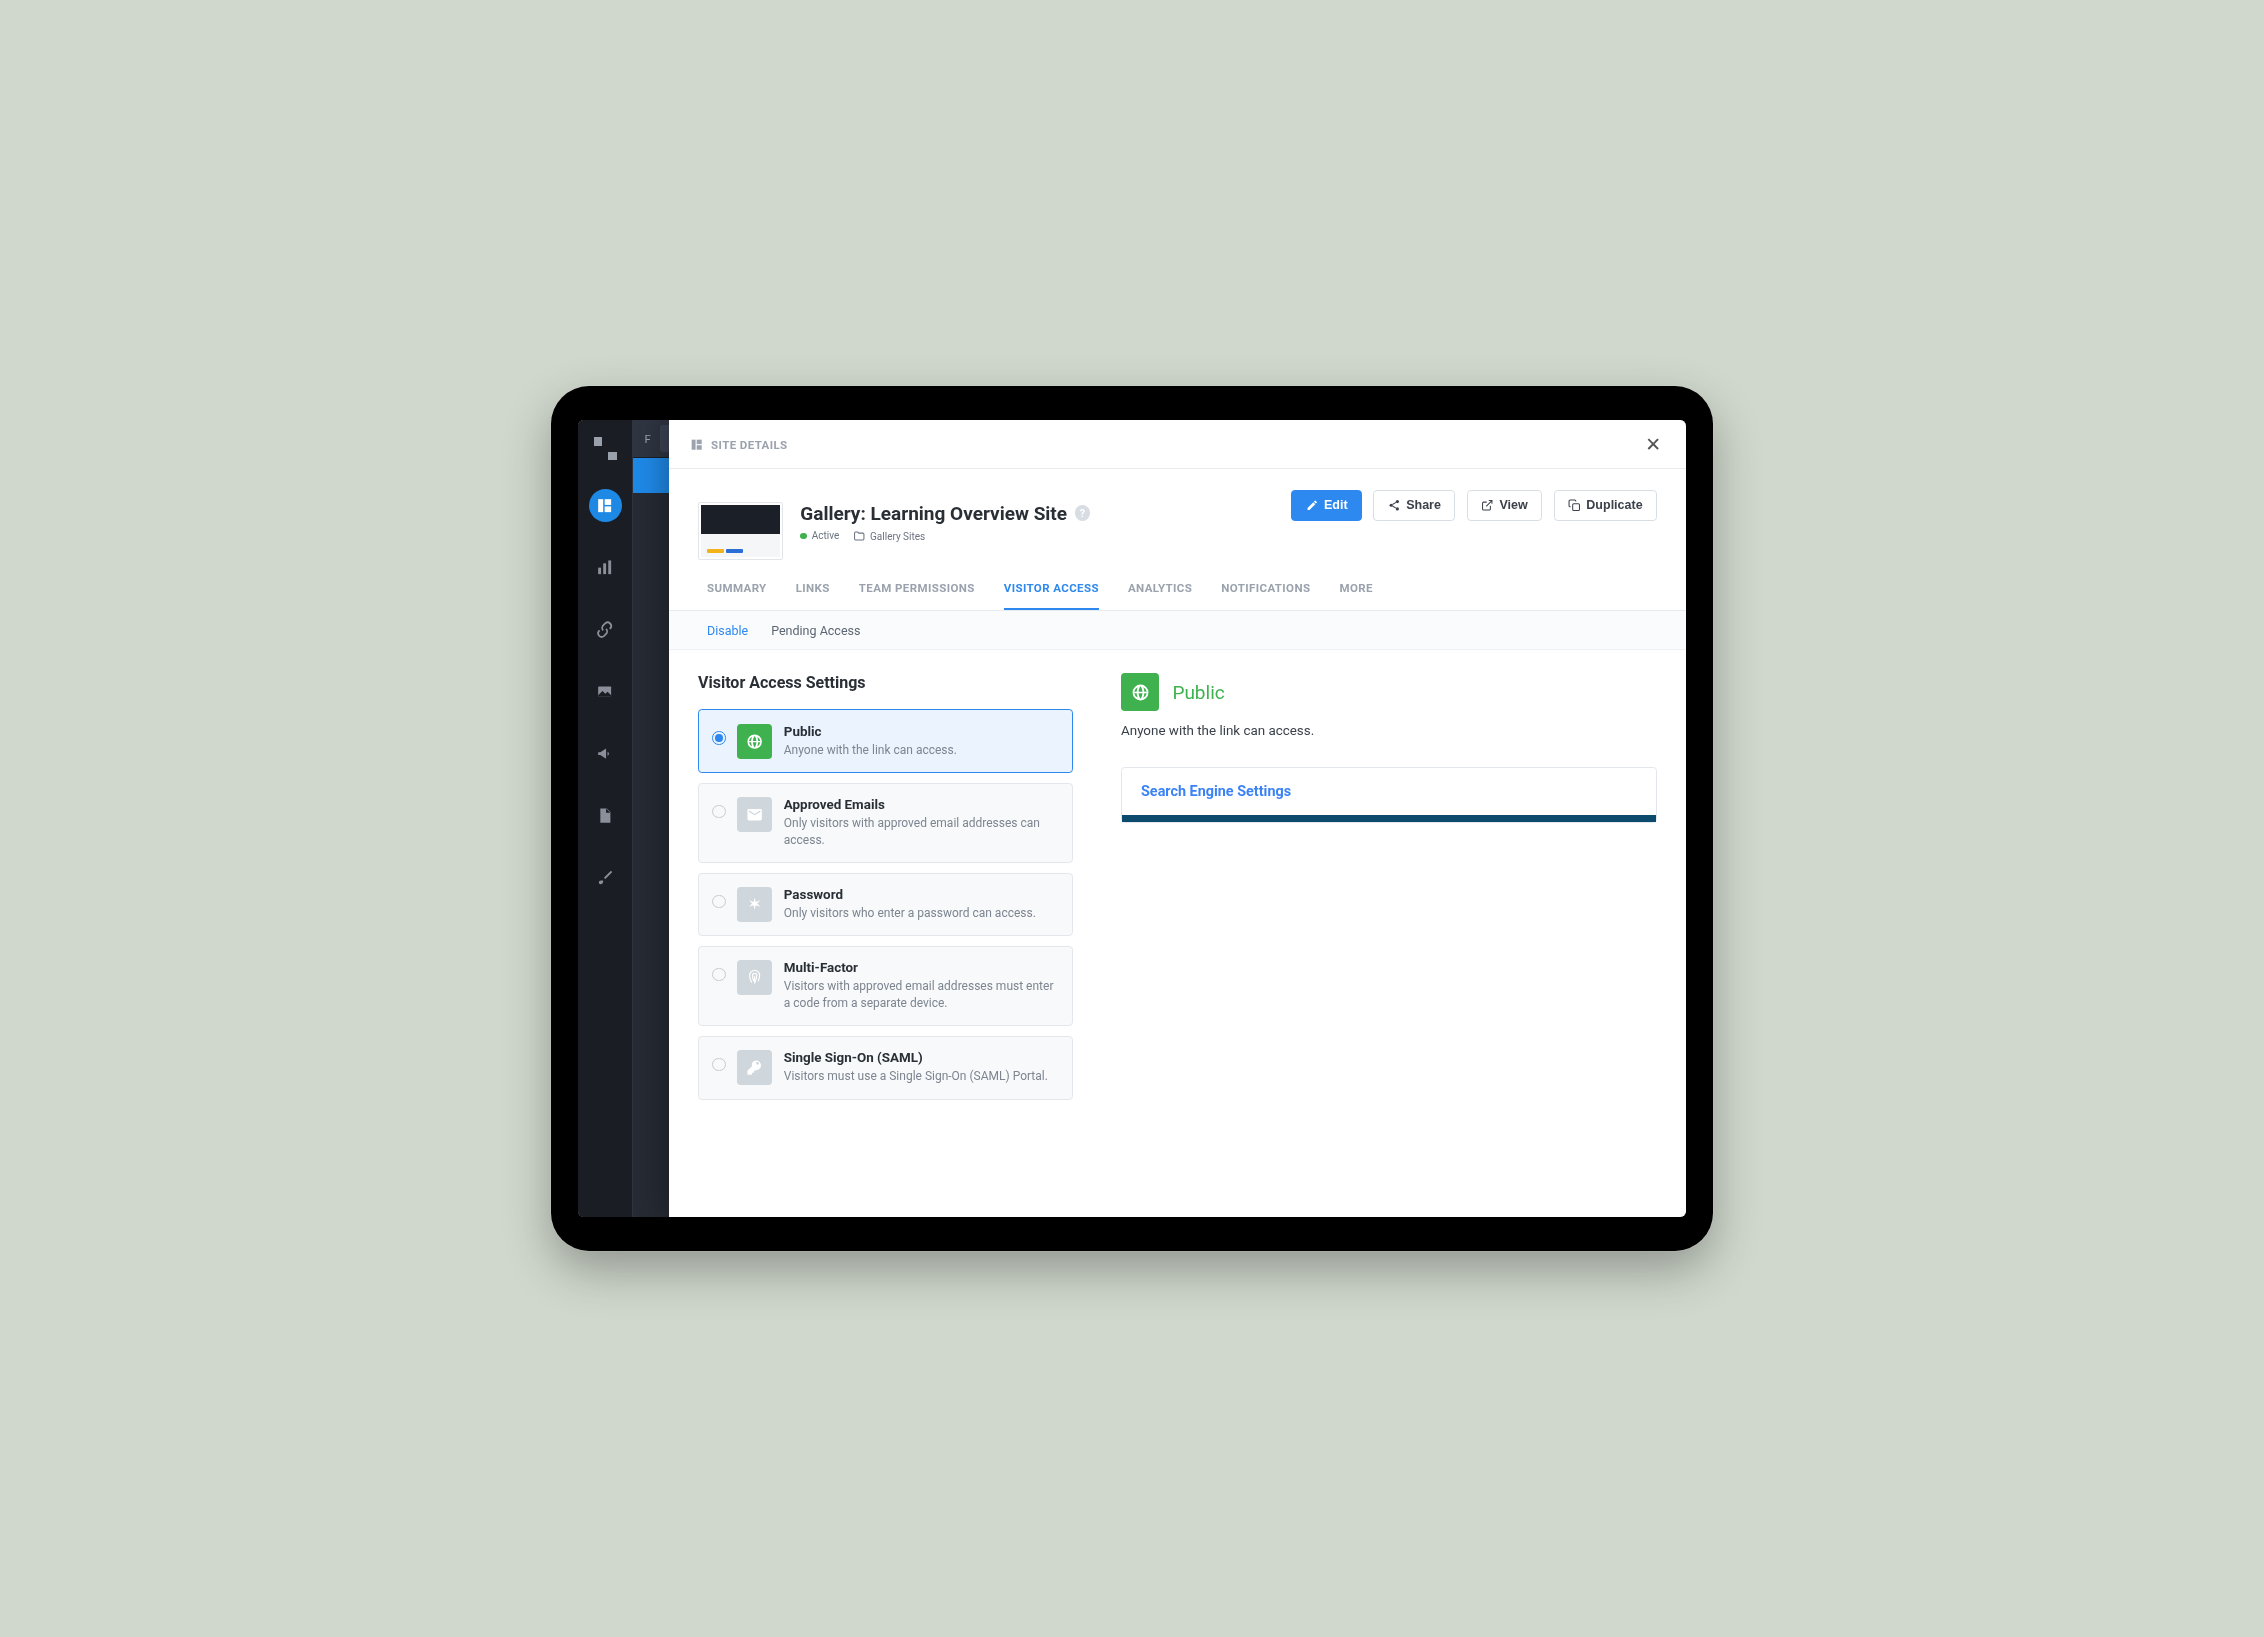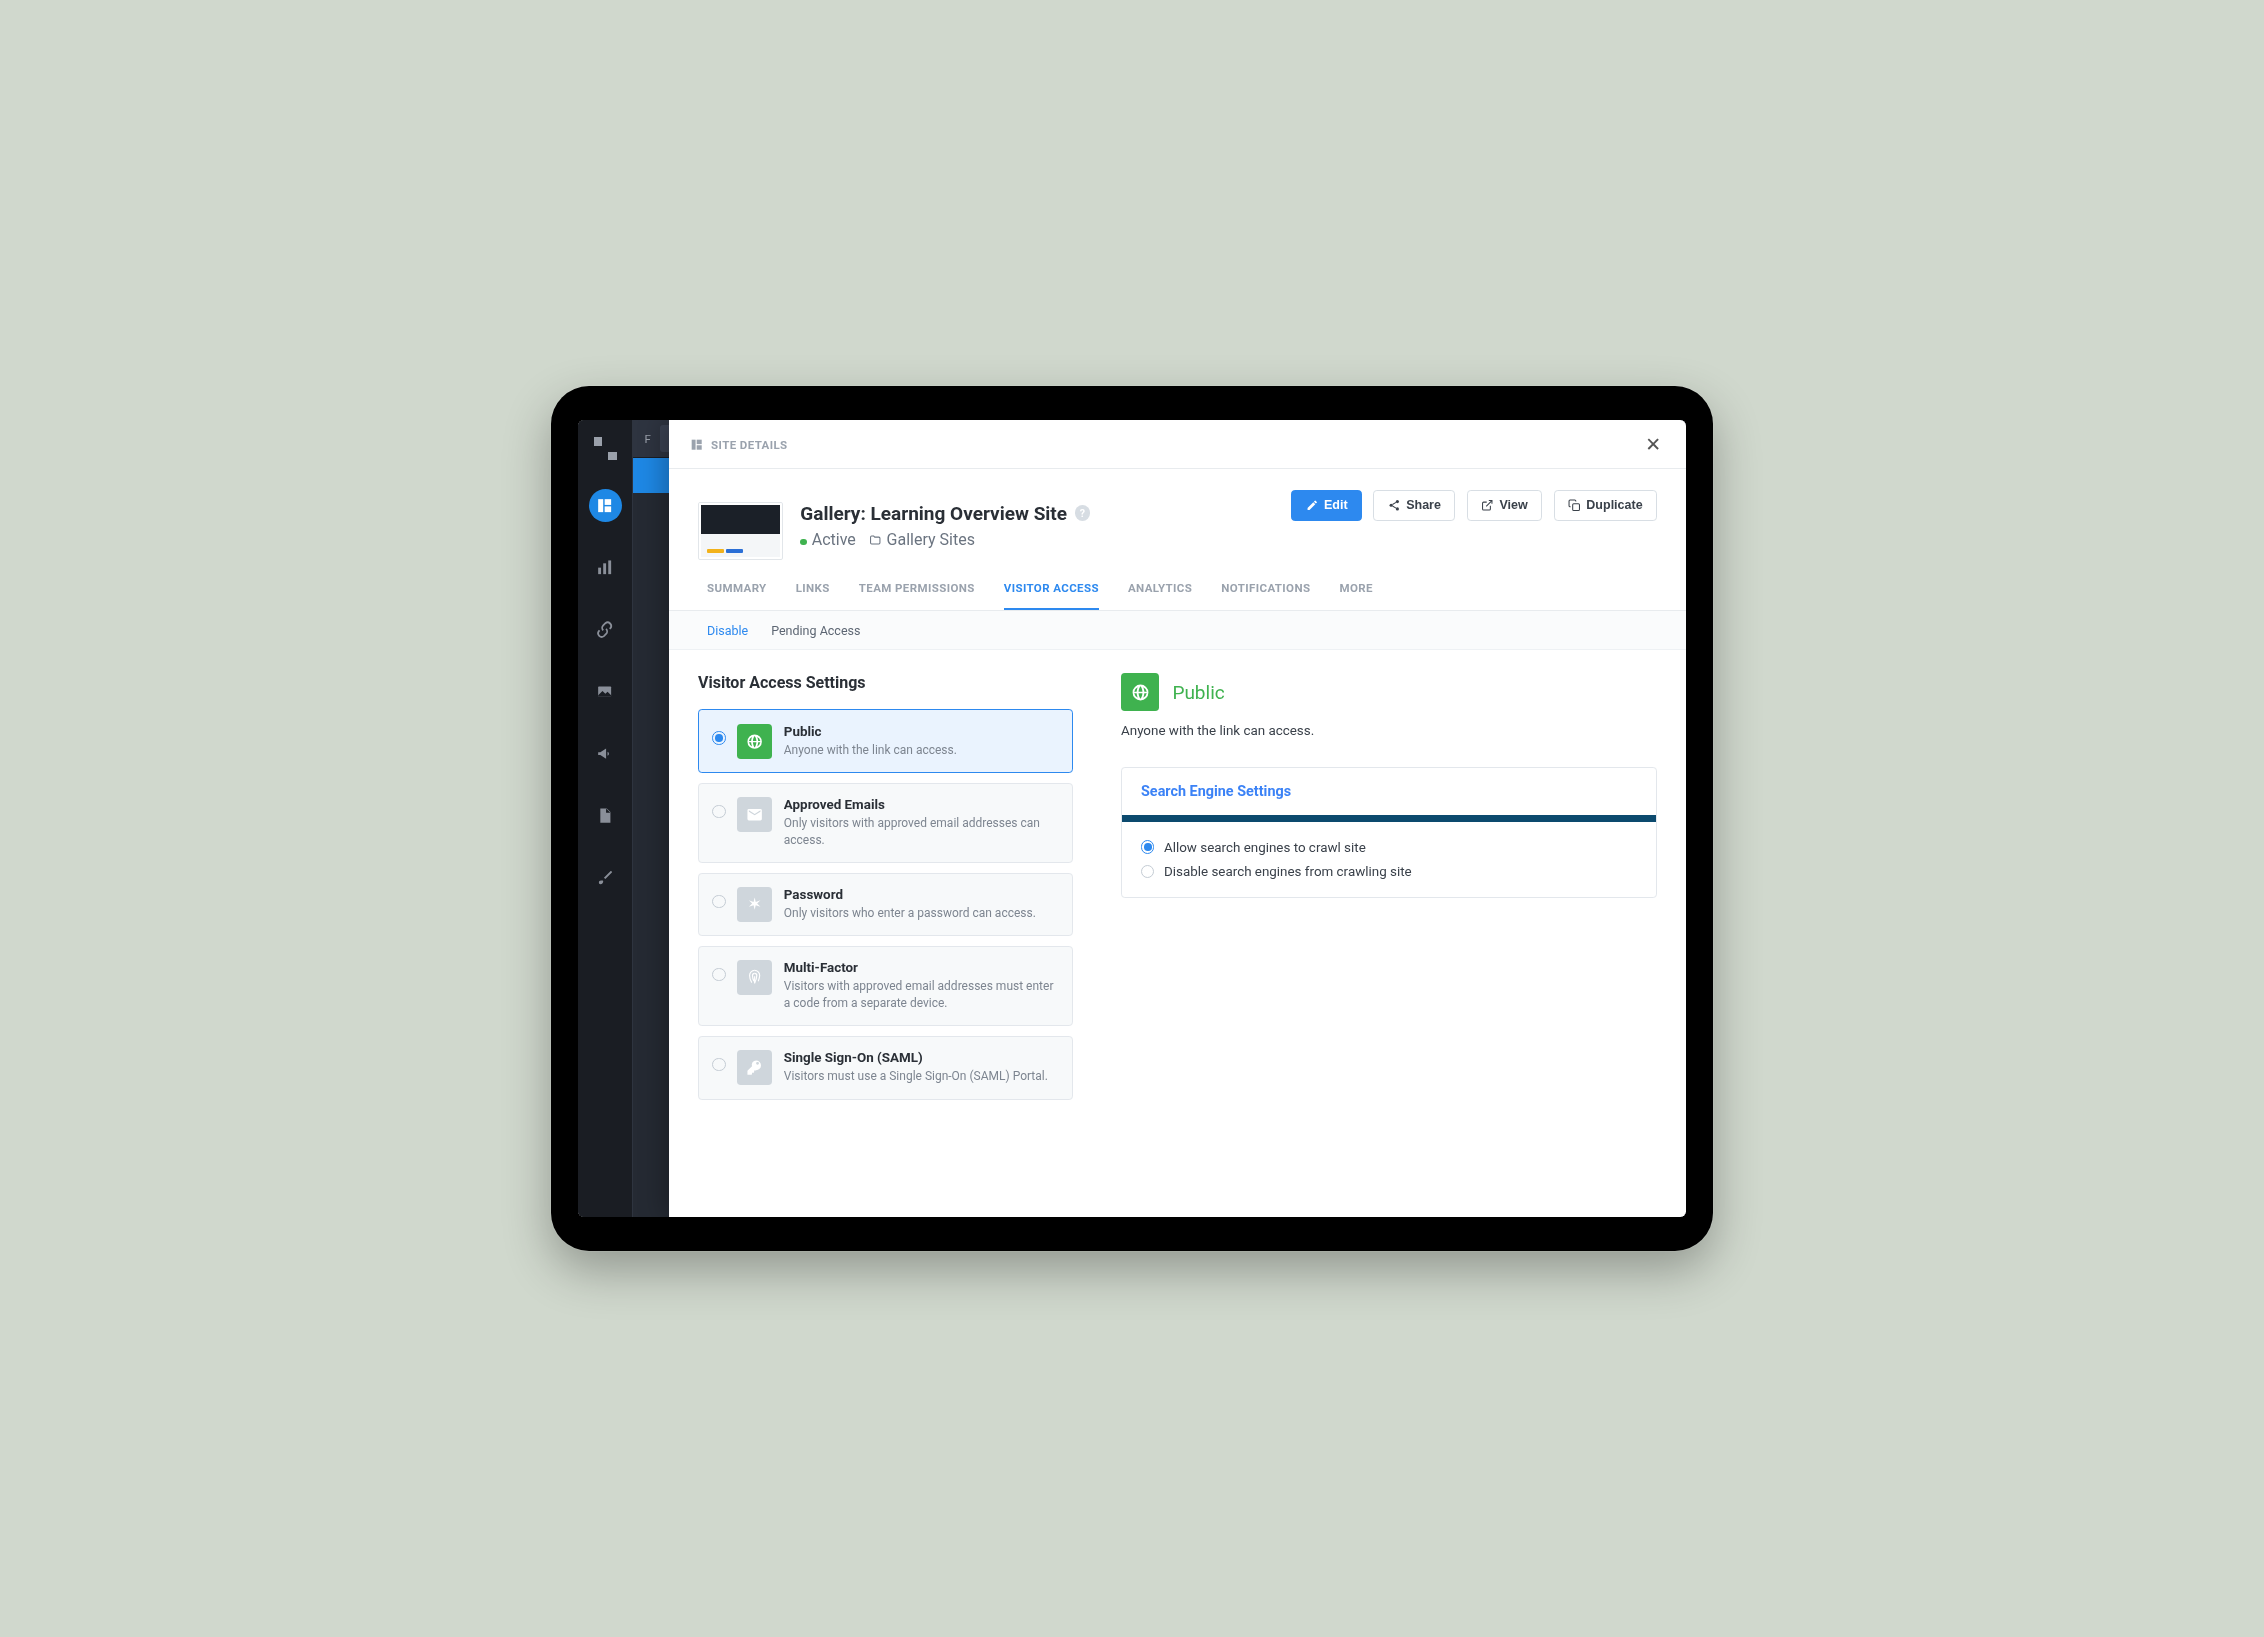--- a/index.html
+++ b/index.html
@@ -113,21 +113,21 @@
       border:1px solid #e2e6ea; border-radius:1.9px; padding:1.9px;
       background:#fff;
       display:flex;flex-direction:column;
     }
     .thumb-inner{flex:1;background:linear-gradient(180deg,#1b2028 0%,#1b2028 55%,#f4f6f8 55%,#f4f6f8 100%);position:relative;}
     .thumb-inner::after{content:"";position:absolute;left:5.8px;bottom:3.8px;width:17.3px;height:3.8px;background:#f2b21b;border-radius:1px;}
     .thumb-inner::before{content:"";position:absolute;left:25px;bottom:3.8px;width:17.3px;height:3.8px;background:#2b6fd6;border-radius:1px;}
     .site-title-row { display:flex; align-items:center; gap:7.7px;}
     .site-title { font-size: 19px; font-weight: 700; color: #2a2f36; }
     .help-icon{width:15.4px;height:15.4px;border-radius:50%;background:#d7dde3;color:#fff;font-size:10.6px;font-weight:700;display:inline-flex;align-items:center;justify-content:center;}
-    .site-meta { margin-top:5.8px; font-size:16px; color:#6b7480; display:flex; align-items:flex-end; gap:13.4px;}
+    .site-meta { margin-top:5.8px; font-size:10px; color:#6b7480; display:flex; align-items:flex-start; gap:13.4px;}
     .status-dot{width:6.7px;height:6.7px;border-radius:50%;background:#3fb24f;display:inline-block;margin-right:4.8px;}
     .folderline{display:flex;align-items:center;gap:4.8px;}
 
     .head-actions { display:flex; gap:11.5px; }
     .btn { display:flex; align-items:center; gap:5.8px; padding: 7.7px 13.4px; border-radius:3.8px; border:1px solid #d8dee4; background:#fff; color:#3a414a; font-size:12.5px; font-weight:600; cursor:pointer;}
     .btn svg{width:12.5px;height:12.5px;}
     .btn.primary { background:#2d89ef; border-color:#2d89ef; color:#fff;}
 
     .tabs { display:flex; gap:29px; padding: 21px 28px 0 38px; border-bottom:1px solid #e8ebee;}
     .tab { padding-bottom:13.4px; font-size:11.5px; font-weight:700; letter-spacing:0.4px; color:#9aa2ad; cursor:pointer; border-bottom: 2.9px solid transparent;}
@@ -400,30 +400,20 @@
                 <svg viewBox="0 0 24 24" fill="currentColor">
                     <path d="M12 2a10 10 0 1 0 0 20 10 10 0 0 0 0-20zm7.93 9H16.9a15.7 15.7 0 0 0-1.38-5.6A8.03 8.03 0 0 1 19.93 11zM12 4c1.2 1.4 2.2 3.8 2.48 7H9.52C9.8 7.8 10.8 5.4 12 4zM4.07 13H7.1c.2 2.1.68 4 1.38 5.6A8.03 8.03 0 0 1 4.07 13zm0-2A8.03 8.03 0 0 1 8.48 5.4 15.7 15.7 0 0 0 7.1 11H4.07zM12 20c-1.2-1.4-2.2-3.8-2.48-7h4.96C14.2 16.2 13.2 18.6 12 20zm3.52-1.4c.7-1.6 1.18-3.5 1.38-5.6h3.03a8.03 8.03 0 0 1-4.41 5.6z"></path>
                   </svg>
               </div>
               <div class="right-title">Public</div>
             </div>
             <div class="right-desc">Anyone with the link can access.</div>
 
             <div class="panel">
               <div class="panel-header">Search Engine Settings</div>
-              <div class="panel-body" id="seo-body">
-                  <div class="radio-row active">
-                    <div class="radio-dot"></div>
-                    <span>Allow search engines to crawl site</span>
-                  </div>
-                  <div class="radio-row">
-                    <div class="radio-dot"></div>
-                    <span>Disable search engines from crawling site</span>
-                  </div>
-                </div>
             </div>
           </div>
         </div>
       </div>
     </div>
   </div>
 </div>
 
 
 </body></html>

